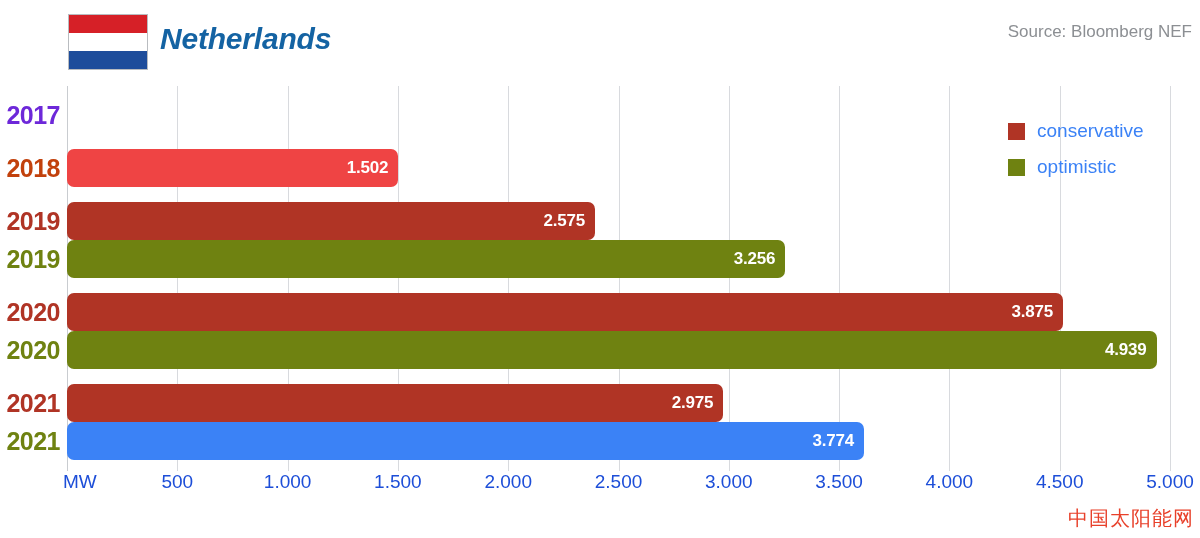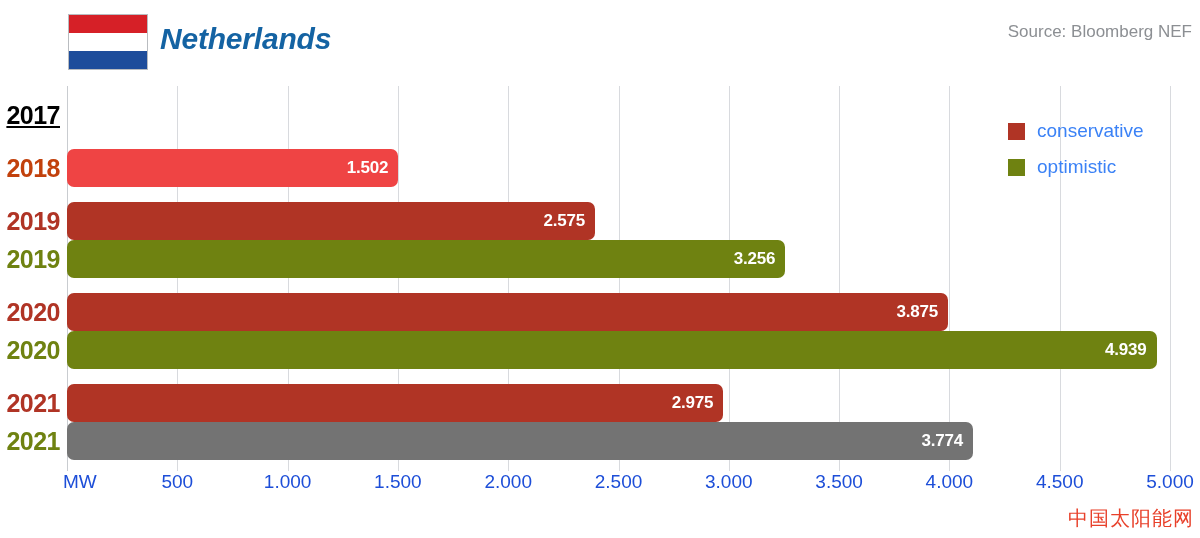--- a/index.html
+++ b/index.html
@@ -197,21 +197,21 @@
       <div class="gridline" style="left: 508.2px;"></div>
       <div class="gridline" style="left: 618.5px;"></div>
       <div class="gridline" style="left: 728.8px;"></div>
       <div class="gridline" style="left: 839.1px;"></div>
       <div class="gridline" style="left: 949.4px;"></div>
       <div class="gridline" style="left: 1059.7px;"></div>
       <div class="gridline" style="left: 1170px;"></div>
     </div>
   <div class="rows" id="rows">
       <div class="bar-row" style="top: 10px; width: 1200px;">
-        <div class="year-label" style="color: #000000; text-decoration: underline;">2017</div>
+        <div class="year-label" style="color: #6d28d9;">2017</div>
       </div>
       <div class="bar-row" style="top: 63px; width: 1200px;">
         <div class="year-label" style="color: #c2410c;">2018</div>
         <div class="bar" style="width: 331.341px; background: #ef4444;">
           <span class="bar-value">1.502</span>
         </div>
       </div>
       <div class="bar-row" style="top: 116px; width: 1200px;">
         <div class="year-label" style="color: rgb(176, 52, 37);">2019</div>
         <div class="bar" style="width: 528px; background: rgb(176, 52, 37);">
@@ -219,39 +219,39 @@
         </div>
       </div>
       <div class="bar-row" style="top: 154px; width: 1200px;">
         <div class="year-label" style="color: rgb(111, 130, 17);">2019</div>
         <div class="bar" style="width: 718.274px; background: rgb(111, 130, 17);">
           <span class="bar-value">3.256</span>
         </div>
       </div>
       <div class="bar-row" style="top: 207px; width: 1200px;">
         <div class="year-label" style="color: rgb(176, 52, 37);">2020</div>
-        <div class="bar" style="width: 881px; background: rgb(176, 52, 37);">
+        <div class="bar" style="width: 996px; background: rgb(176, 52, 37);">
           <span class="bar-value">3.875</span>
         </div>
       </div>
       <div class="bar-row" style="top: 245px; width: 1200px;">
         <div class="year-label" style="color: rgb(111, 130, 17);">2020</div>
         <div class="bar" style="width: 1089.54px; background: rgb(111, 130, 17);">
           <span class="bar-value">4.939</span>
         </div>
       </div>
       <div class="bar-row" style="top: 298px; width: 1200px;">
         <div class="year-label" style="color: rgb(176, 52, 37);">2021</div>
         <div class="bar" style="width: 656.285px; background: rgb(176, 52, 37);">
           <span class="bar-value">2.975</span>
         </div>
       </div>
       <div class="bar-row" style="top: 336px; width: 1200px;">
         <div class="year-label" style="color: rgb(111, 130, 17);">2021</div>
-        <div class="bar" style="width: 906px; background: #737373;">
+        <div class="bar" style="width: 797px; background: #3b82f6;">
           <span class="bar-value">3.774</span>
         </div>
       </div>
     </div>
   <div class="ticks" id="ticks">
       <div class="tick origin" style="left: 67px;">MW</div>
       <div class="tick" style="left: 177.3px;">500</div>
       <div class="tick" style="left: 287.6px;">1.000</div>
       <div class="tick" style="left: 397.9px;">1.500</div>
       <div class="tick" style="left: 508.2px;">2.000</div>

